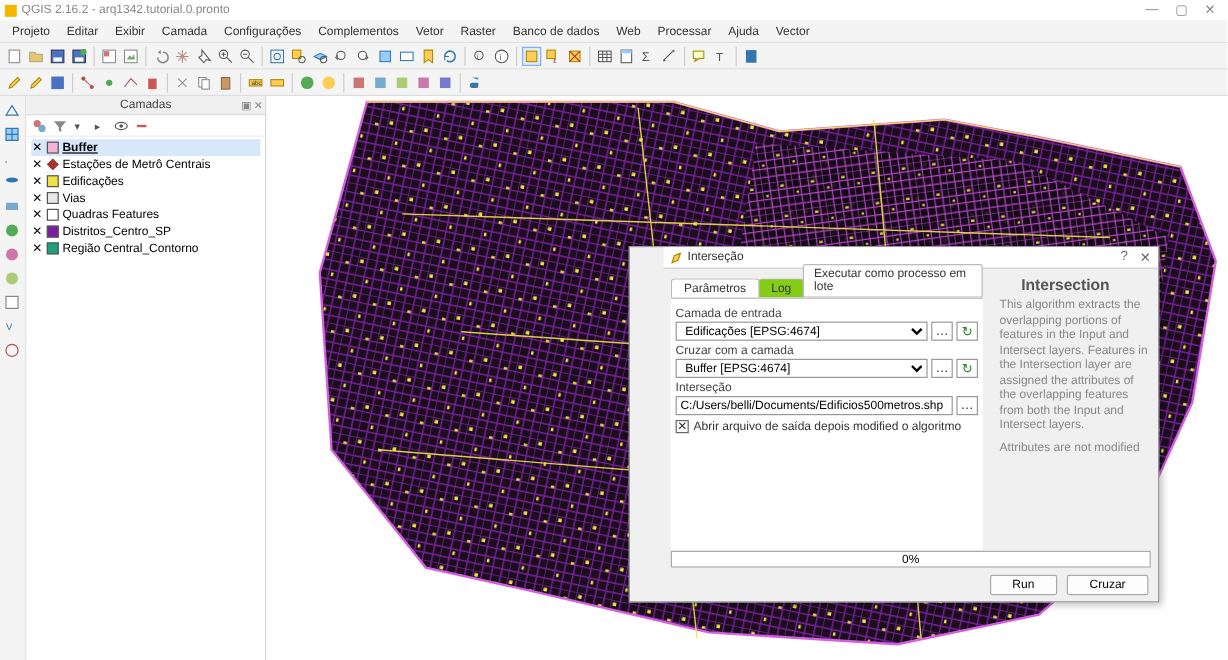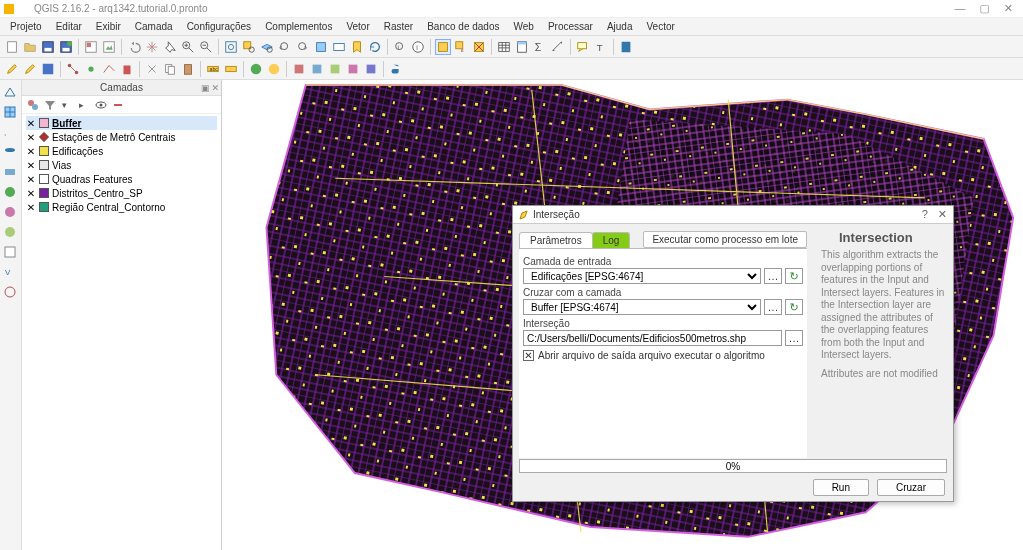--- a/index.html
+++ b/index.html
@@ -1,18 +1,18 @@
 <!DOCTYPE html>
 <html><head>
 <meta charset="utf-8">
 <style>
 * { box-sizing: border-box; margin: 0; padding: 0; font-family: "Segoe UI", Tahoma, sans-serif; }
 html, body { width: 1023px; height: 550px; overflow: hidden; background: #fff; }
 
-.titlebar { height: 18px; background: #fff; display: flex; align-items: center; padding: 0 4px; font-size: 10px; color: #888; border-bottom: 1px solid #eee; gap: 16px; }
+.titlebar { height: 18px; background: #fff; display: flex; align-items: center; padding: 0 4px; font-size: 10px; color: #888; border-bottom: 1px solid #eee; }
 .titlebar .tb-icon { width: 10px; height: 10px; background: #f7b500; margin-right: 4px; }
 .titlebar .tb-right { margin-left: auto; display: flex; gap: 14px; padding-right: 6px; }
 .titlebar .tb-right span { color: #888; font-size: 11px; }
 
 .menubar { height: 18px; background: #f4f4f4; display: flex; align-items: center; padding: 0 4px; font-size: 10px; color: #333; gap: 2px; border-bottom: 1px solid #ddd; }
 .menubar .menu-item { padding: 1px 6px; }
 
 .toolbar { height: 22px; background: #f4f4f4; display: flex; align-items: center; padding: 0 4px; gap: 2px; border-bottom: 1px solid #ddd; }
 .toolbar .tbtn { width: 16px; height: 16px; display: inline-flex; align-items: center; justify-content: center; font-size: 11px; }
 .toolbar .sep { width: 1px; height: 16px; background: #ccc; margin: 0 2px; }
@@ -32,21 +32,21 @@
 .layer-list { font-size: 10px; padding: 2px 4px; }
 .layer-item { display: flex; align-items: center; gap: 3px; height: 14px; white-space: nowrap; }
 .layer-item .chk { width: 10px; height: 10px; display: inline-flex; align-items: center; justify-content: center; }
 .layer-item .sym { width: 10px; height: 10px; border: 1px solid #555; }
 .layer-item .sym.diamond { transform: rotate(45deg) scale(0.7); }
 
 .canvas { flex: 1; background: #fff; position: relative; overflow: hidden; }
 .map-bg { position: absolute; inset: 0; background: radial-gradient(circle at 75% 65%, #f7a05a 0 55px, transparent 55px), radial-gradient(circle at 83% 62%, #f7a05a 0 60px, transparent 60px); }
 .map-poly { position: absolute; left: 15px; top: 0; right: 0; bottom: 10px; }
 
-.dialog { position: absolute; left: 290px; top: 125px; width: 442px; height: 297px; background: #f0f0f0; border: 1px solid #999; box-shadow: 2px 2px 6px rgba(0,0,0,0.25); display: flex; flex-direction: column; }
+.dialog { position: absolute; left: 302px; top: 125px; width: 442px; height: 297px; background: #f0f0f0; border: 1px solid #999; box-shadow: 2px 2px 6px rgba(0,0,0,0.25); display: flex; flex-direction: column; padding-left: 28px; }
 .dlg-title { height: 18px; background: #fff; display: flex; align-items: center; padding: 0 6px; font-size: 10px; color: #333; border-bottom: 1px solid #ccc; }
 .dlg-title .dlg-icon { width: 10px; height: 10px; margin-right: 4px; }
 .dlg-title .dlg-btns { margin-left: auto; display: flex; gap: 10px; color: #666; font-size: 11px; }
 .dlg-body { flex: 1; display: flex; }
 .dlg-left { flex: 1; padding: 4px 6px 0 6px; display: flex; flex-direction: column; font-size: 10px; color: #333; }
 .dlg-right { width: 140px; padding: 6px 8px; font-size: 10px; color: #888; }
 .dlg-right h3 { font-size: 13px; color: #555; font-weight: bold; margin-bottom: 4px; margin-left: 18px; }
 .dlg-right p { line-height: 1.25; margin-bottom: 6px; }
 
 .tabrow { display: flex; align-items: flex-end; height: 20px; gap: 0; }
@@ -567,21 +567,21 @@
               <span class="mini">…</span>
               <span class="mini green">↻</span>
             </div>
             <label>Interseção</label>
             <div class="field-row">
               <input type="text" value="C:/Users/belli/Documents/Edificios500metros.shp" style="">
               <span class="mini">…</span>
             </div>
             <div class="chkrow">
               <span class="xbox">✕</span>
-              <span>Abrir arquivo de saída arquivo executar o algoritmo</span>
+              <span>Abrir arquivo de saída depois modified o algoritmo</span>
             </div>
           </div>
         </div>
         <div class="dlg-right">
           <h3>Intersection</h3>
           <p>This algorithm extracts the overlapping portions of features in the Input and Intersect layers. Features in the Intersection layer are assigned the attributes of the overlapping features from both the Input and Intersect layers.</p>
           <p>Attributes are not modified</p>
         </div>
       </div>
       <div class="dlg-progress">

